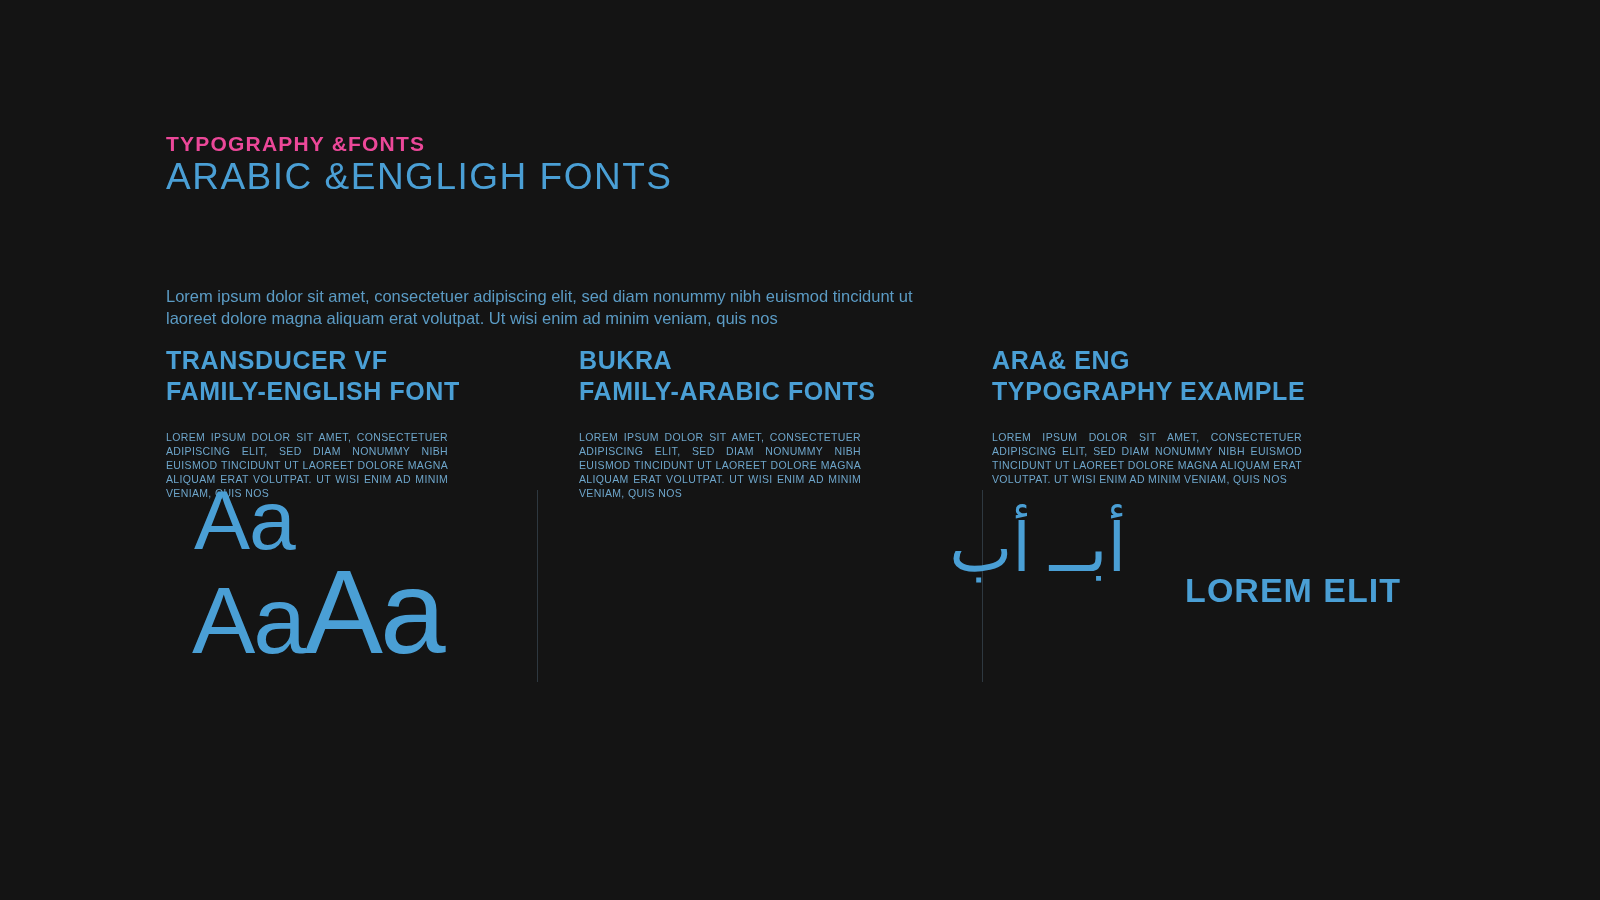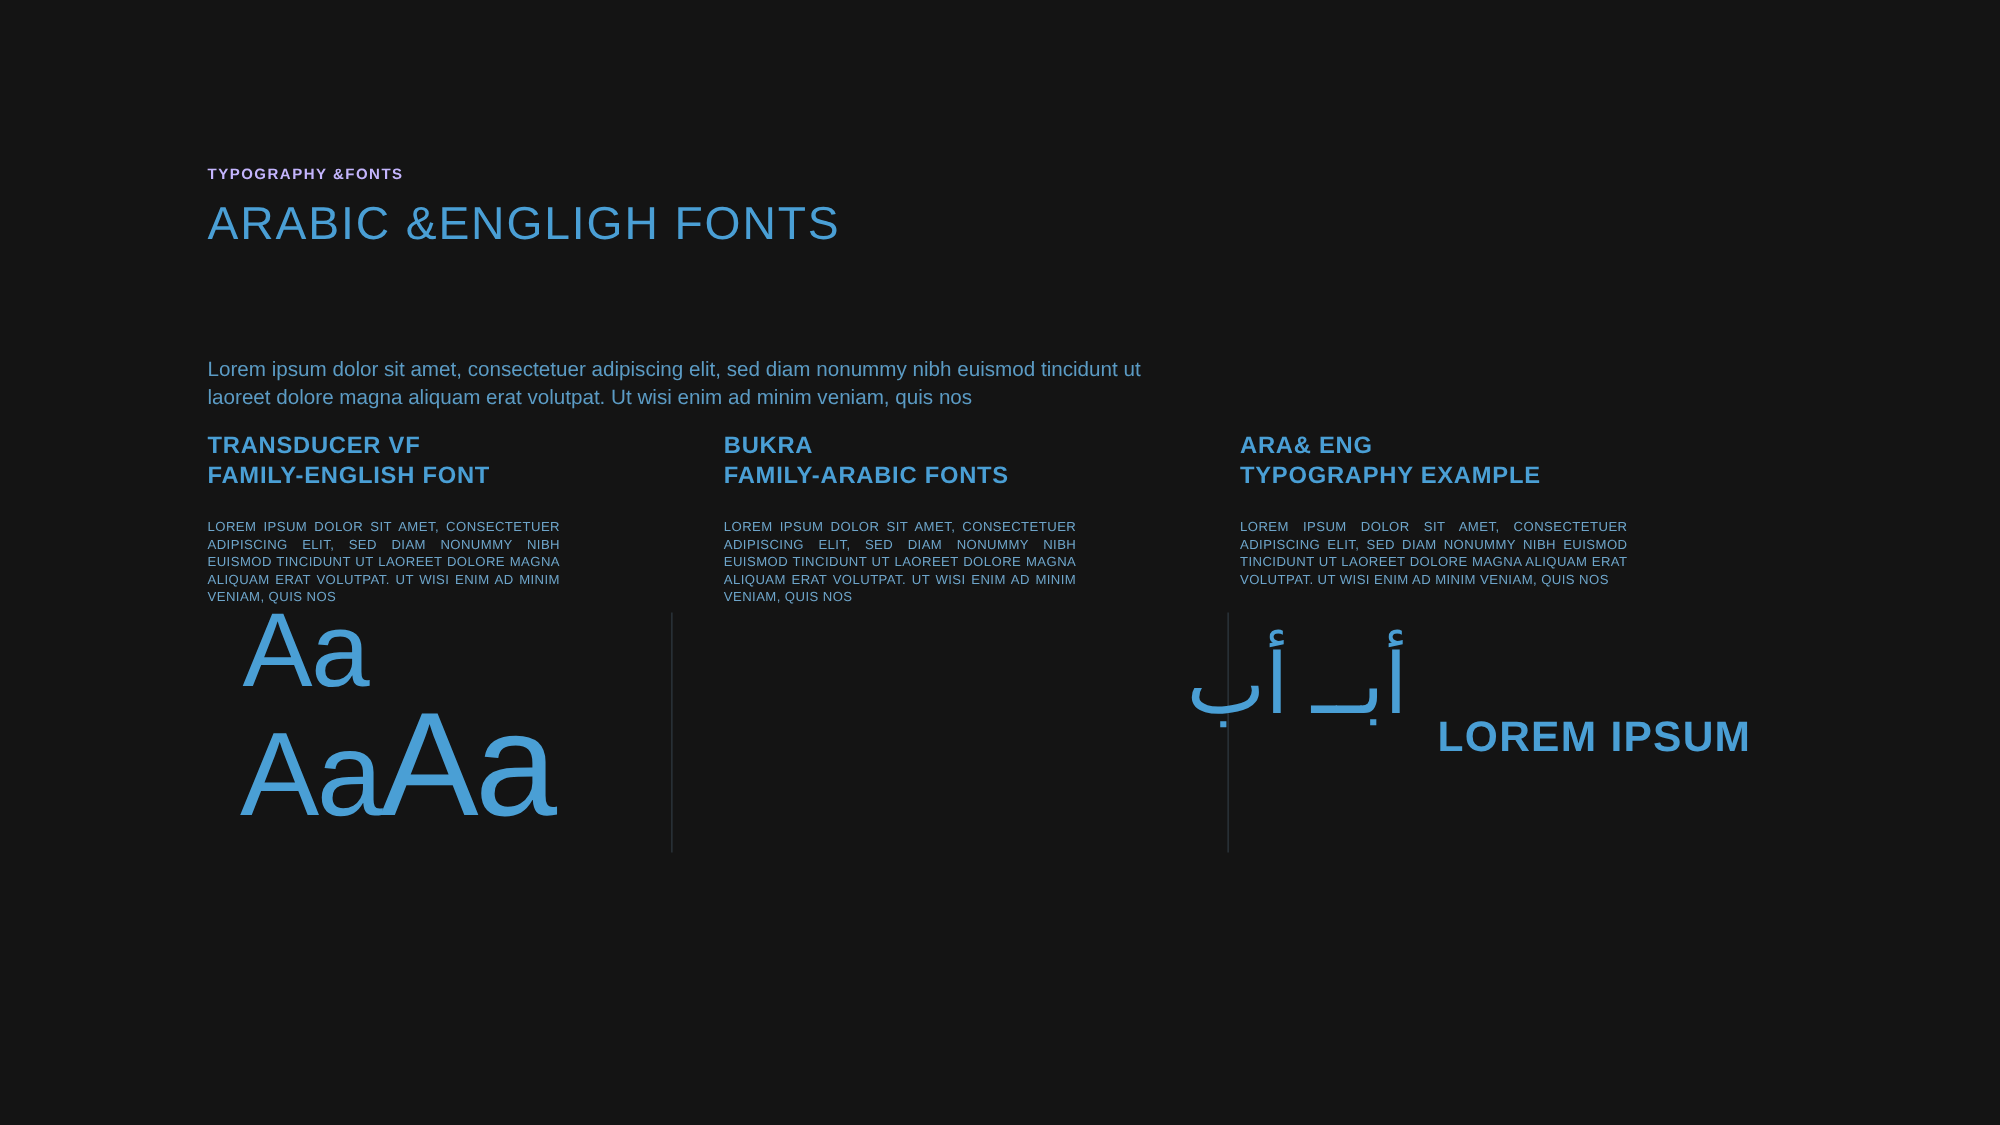--- a/index.html
+++ b/index.html
@@ -21,26 +21,26 @@
     background: #141414;
   }
 
   
   .header {
     position: absolute;
     left: 166px;
     top: 132px;
   }
   .eyebrow {
-    font-size: 12px;
+    font-size: 21px;
     font-weight: bold;
     letter-spacing: 1.2px;
-    color: #c4b5fd;
-    text-transform: uppercase;
-    margin: 0 0 12px 0;
+    color: #ec4899;
+    text-transform: uppercase;
+    margin: 0 0 0 0;
   }
   .main-title {
     font-size: 37px;
     font-weight: normal;
     letter-spacing: 1.5px;
     color: #4a9fd5;
     text-transform: uppercase;
     margin: 0;
     white-space: nowrap;
   }
@@ -64,21 +64,21 @@
     width: 1240px;
     display: flex;
     gap: 0;
   }
   .col {
     width: 413px;
     padding-right: 30px;
     box-sizing: border-box;
   }
   .col-title {
-    font-size: 19px;
+    font-size: 25px;
     font-weight: bold;
     letter-spacing: 0.6px;
     line-height: 1.25;
     color: #4a9fd5;
     text-transform: uppercase;
     margin: 0 0 22px 0;
     white-space: pre-line;
   }
   .col-body {
     font-size: 10.5px;
@@ -235,18 +235,18 @@
       <span class="latin-row">
         <span class="latin-mid">Aa</span><span class="latin-big">Aa</span>
       </span>
     </div>
 
     <div class="arabic-spec">
       <span class="arabic-bottom">أبــ أب</span>
     </div>
 
     <div class="sample-spec">
-      <span class="sample-latin">LOREM IPSUM</span>
+      <span class="sample-latin">LOREM ELIT</span>
     </div>
 
   </div>
 
 </div>
 
 </body></html>

